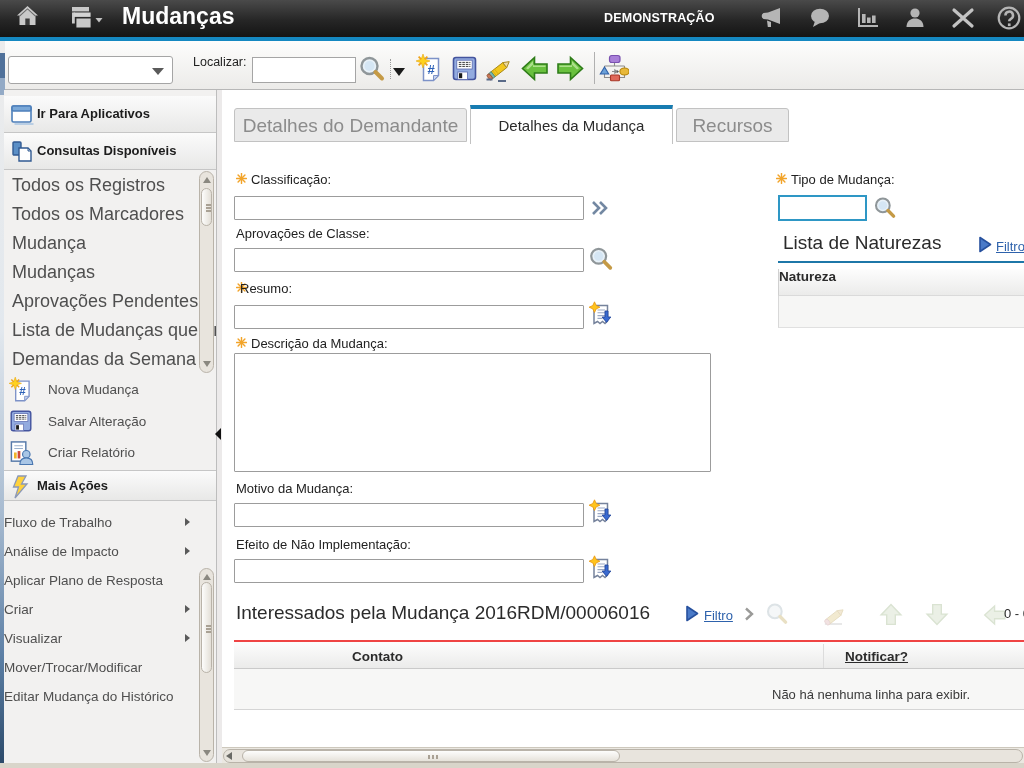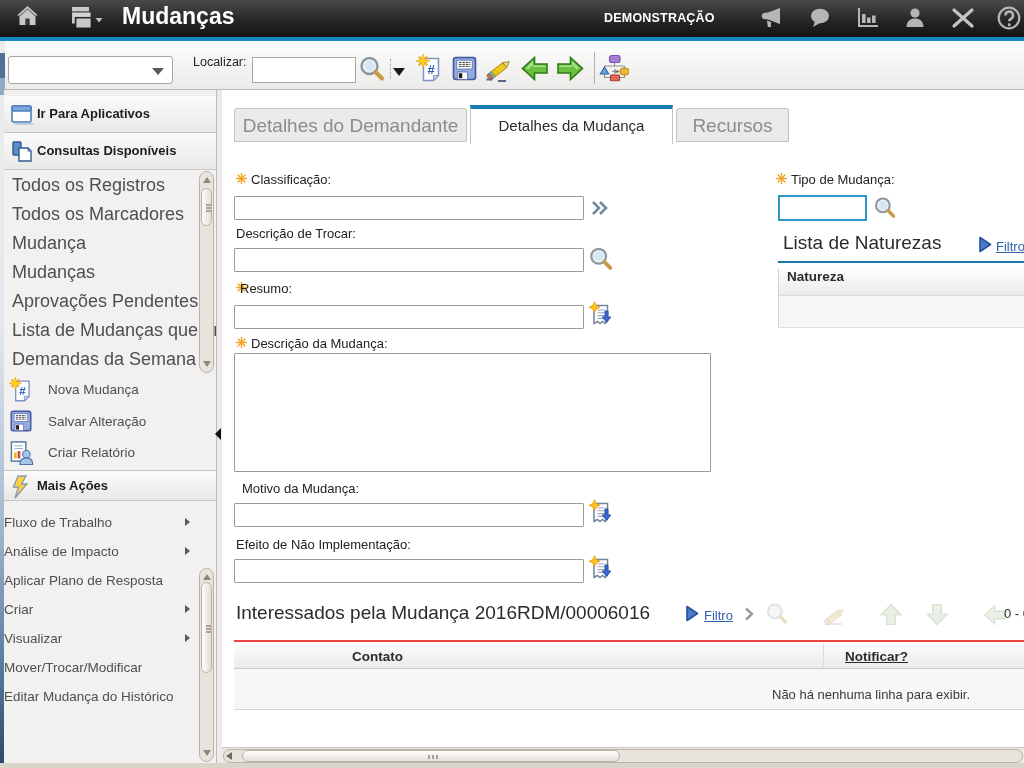--- a/index.html
+++ b/index.html
@@ -235,21 +235,21 @@
         <line x1="0.5" y1="5" x2="9.5" y2="5"></line>
         <line x1="1.9" y1="1.9" x2="8.1" y2="8.1"></line>
         <line x1="8.1" y1="1.9" x2="1.9" y2="8.1"></line>
       </g>
     </svg>
     <div class="lbl" style="left:29px;top:82px">Classificação:</div>
   <div class="inp" style="left:12px;top:106px;width:350px;height:24px"></div>
   <svg class="abs" style="left:368px;top:109px" width="20" height="18" viewBox="0 0 20 18">
     <path d="M3 3 l6 6 -6 6 M10 3 l6 6 -6 6" fill="none" stroke="#7388a2" stroke-width="2.6"></path>
   </svg>
-  <div class="lbl" style="left:14px;top:136px">Descrição de Trocar:</div>
+  <div class="lbl" style="left:14px;top:136px">Aprovações de Classe:</div>
   <div class="inp" style="left:12px;top:158px;width:350px;height:24px"></div>
   <svg class="abs" style="left:366px;top:156px" width="26" height="26" viewBox="0 0 28 28">
     <circle cx="11.5" cy="11" r="8" fill="#e8f1f8" stroke="#8f9699" stroke-width="2.4"></circle>
     <circle cx="11.5" cy="11" r="5" fill="#cfe3f2" opacity="0.8"></circle>
     <line x1="17.5" y1="17" x2="24" y2="23.5" stroke="#c59a45" stroke-width="4" stroke-linecap="round"></line>
   </svg>
   <svg class="abs star" style="left:14px;top:192px" viewBox="0 0 10 10">
       <g stroke="#f2a42a" stroke-width="1.3" stroke-linecap="round">
         <line x1="5" y1="0.5" x2="5" y2="9.5"></line>
         <line x1="0.5" y1="5" x2="9.5" y2="5"></line>
@@ -268,21 +268,21 @@
   <svg class="abs star" style="left:14px;top:247px" viewBox="0 0 10 10">
       <g stroke="#f2a42a" stroke-width="1.3" stroke-linecap="round">
         <line x1="5" y1="0.5" x2="5" y2="9.5"></line>
         <line x1="0.5" y1="5" x2="9.5" y2="5"></line>
         <line x1="1.9" y1="1.9" x2="8.1" y2="8.1"></line>
         <line x1="8.1" y1="1.9" x2="1.9" y2="8.1"></line>
       </g>
     </svg>
     <div class="lbl" style="left:29px;top:246px">Descrição da Mudança:</div>
   <div class="inp" style="left:12px;top:263px;width:477px;height:119px"></div>
-  <div class="lbl" style="left:20px;top:391px">Motivo da Mudança:</div>
+  <div class="lbl" style="left:14px;top:391px">Motivo da Mudança:</div>
   <div class="inp" style="left:12px;top:413px;width:350px;height:24px"></div>
   <svg class="abs" style="left:366px;top:409px" width="26" height="26" viewBox="0 0 26 26">
     <path d="M6 4.5 H19.5 V20 l-2.5 2.5 -2.5 -2 -2.5 2 -2.5 -2 -3.5 2 z" fill="#fff" stroke="#76839c" stroke-width="1.5"></path>
     <path d="M9.5 9 h7.5 M9.5 11.8 h7.5 M9.5 14.6 h7.5 M9.5 17.4 h5" stroke="#9aa8c4" stroke-width="1.1"></path>
     <path d="M6.5 0.8 l1.7 3.7 3.7 1.7 -3.7 1.7 -1.7 3.7 -1.7 -3.7 -3.7 -1.7 3.7 -1.7 z" fill="#ffc41e" stroke="#e89610" stroke-width="0.8"></path>
     <path d="M20 10 v6 h2.8 l-4.3 5.4 -4.3 -5.4 h2.8 v-6 z" fill="#3a6ad0" stroke="#24479c" stroke-width="0.9"></path>
   </svg>
   <div class="lbl" style="left:14px;top:447px">Efeito de Não Implementação:</div>
   <div class="inp" style="left:12px;top:469px;width:350px;height:24px"></div>
   <svg class="abs" style="left:366px;top:465px" width="26" height="26" viewBox="0 0 26 26">
@@ -307,21 +307,21 @@
     <circle cx="11.5" cy="11" r="5" fill="#cfe3f2" opacity="0.8"></circle>
     <line x1="17.5" y1="17" x2="24" y2="23.5" stroke="#c59a45" stroke-width="4" stroke-linecap="round"></line>
   </svg>
   <div class="hd" style="left:561px;top:142px">Lista de Naturezas</div>
   <svg class="abs" style="left:756px;top:146px" width="14" height="17" viewBox="0 0 14 17">
     <path d="M2 1.5 L12.5 8.5 L2 15.5 Z" fill="#4a7ac8" stroke="#27519e" stroke-width="1.6" stroke-linejoin="round"></path>
   </svg>
   <div class="filtro" style="left:774px;top:149px">Filtro</div>
   <div class="abs" style="left:556px;top:171px;width:246px;border-top:2px solid #1d77a8">
     <div style="height:27px;background:linear-gradient(#fdfdfd,#ebebea);border-left:1px solid #d0d0d0;border-bottom:1px solid #dadada">
-      <div class="thead" style="margin-left:8px;margin-top:6px;position:relative">Natureza</div>
+      <div class="thead" style="margin-top:6px;position:relative">Natureza</div>
     </div>
     <div style="height:32px;background:#f6f6f5;border-left:1px solid #d8d8d8;border-bottom:1px solid #e0e0e0"></div>
   </div>
 
   <div class="hd" style="left:14px;top:512px">Interessados pela Mudança 2016RDM/00006016</div>
   <svg class="abs" style="left:463px;top:515px" width="14" height="17" viewBox="0 0 14 17">
     <path d="M2 1.5 L12.5 8.5 L2 15.5 Z" fill="#4a7ac8" stroke="#27519e" stroke-width="1.6" stroke-linejoin="round"></path>
   </svg>
   <div class="filtro" style="left:482px;top:518px">Filtro</div>
   <svg class="abs" style="left:522px;top:517px" width="10" height="14" viewBox="0 0 10 14">

